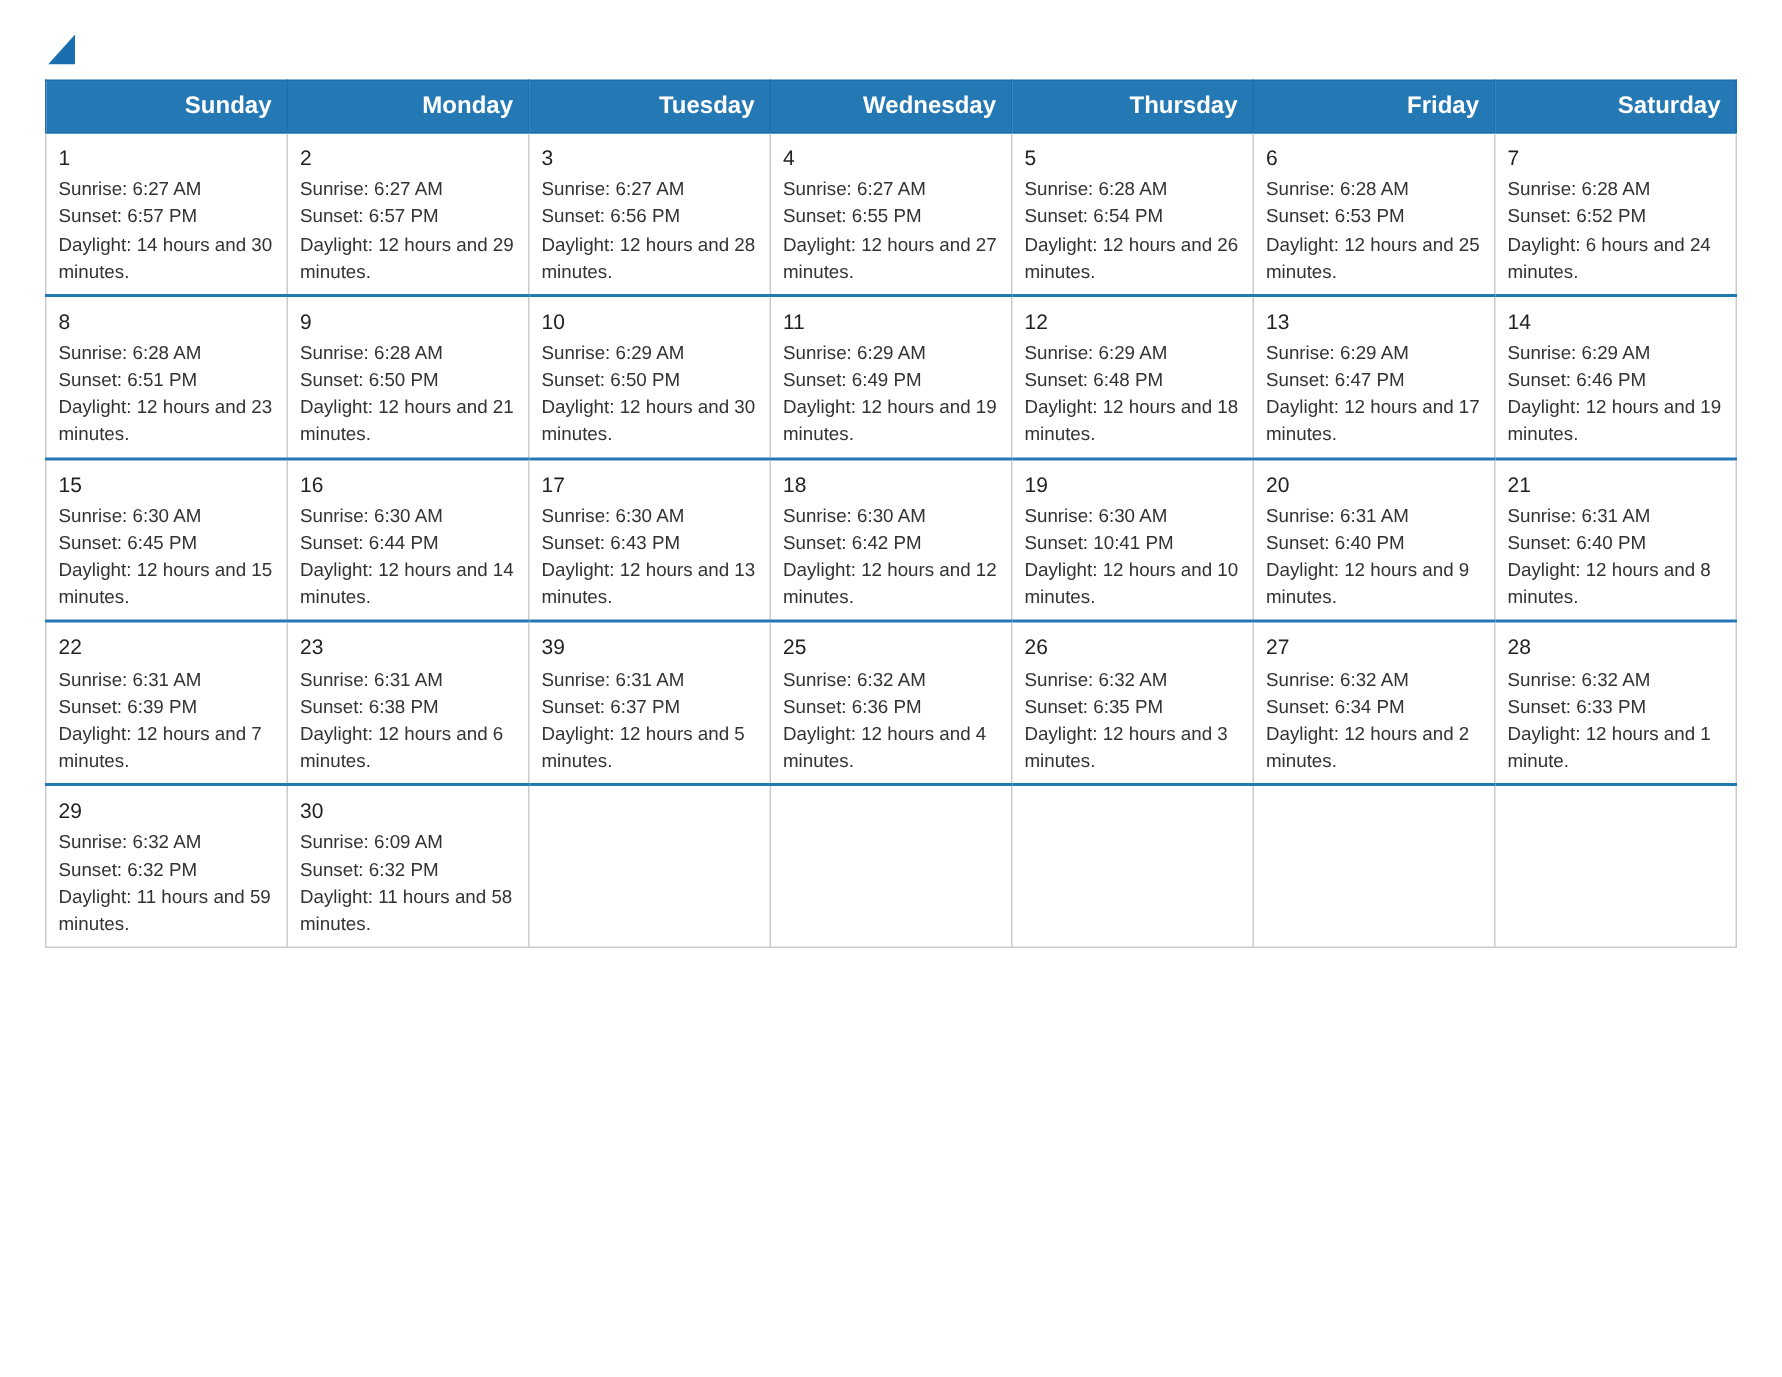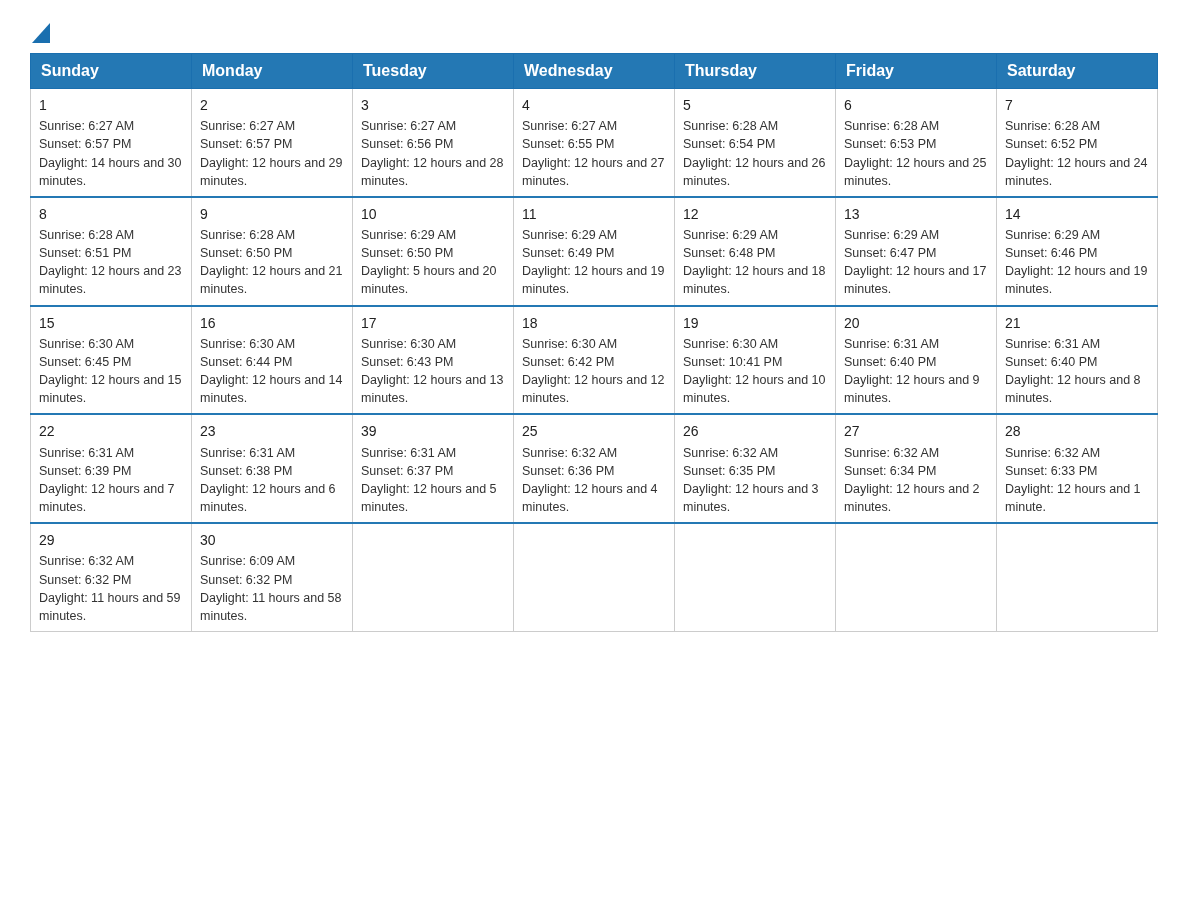--- a/index.html
+++ b/index.html
@@ -41,21 +41,21 @@
       border-collapse: collapse;
       margin-top: 10px;
     }
     .calendar th {
       background-color: #2478b4;
       color: #fff;
       font-size: 16px;
       font-weight: bold;
       padding: 8px 10px;
       border: 1px solid #1a6faf;
-      text-align: left;
+      text-align: right;
     }
     .calendar td {
       border: 1px solid #ccc;
       vertical-align: top;
       padding: 6px 8px;
       width: 14.28%;
       min-height: 90px;
       font-size: 12.5px;
       color: #333;
       line-height: 1.45;
@@ -123,26 +123,26 @@
       </tr>
   </thead>
   <tbody id="calendar-body">
   <tr>
         <td><span class="day-number">1</span><span>Sunrise: 6:27 AM</span><br><span>Sunset: 6:57 PM</span><br><span>Daylight: 14 hours and 30 minutes.</span></td>
         <td><span class="day-number">2</span><span>Sunrise: 6:27 AM</span><br><span>Sunset: 6:57 PM</span><br><span>Daylight: 12 hours and 29 minutes.</span></td>
         <td><span class="day-number">3</span><span>Sunrise: 6:27 AM</span><br><span>Sunset: 6:56 PM</span><br><span>Daylight: 12 hours and 28 minutes.</span></td>
         <td><span class="day-number">4</span><span>Sunrise: 6:27 AM</span><br><span>Sunset: 6:55 PM</span><br><span>Daylight: 12 hours and 27 minutes.</span></td>
         <td><span class="day-number">5</span><span>Sunrise: 6:28 AM</span><br><span>Sunset: 6:54 PM</span><br><span>Daylight: 12 hours and 26 minutes.</span></td>
         <td><span class="day-number">6</span><span>Sunrise: 6:28 AM</span><br><span>Sunset: 6:53 PM</span><br><span>Daylight: 12 hours and 25 minutes.</span></td>
-        <td><span class="day-number">7</span><span>Sunrise: 6:28 AM</span><br><span>Sunset: 6:52 PM</span><br><span>Daylight: 12 hours and 24 minutes.</span></td>
+        <td><span class="day-number">7</span><span>Sunrise: 6:28 AM</span><br><span>Sunset: 6:52 PM</span><br><span>Daylight: 6 hours and 24 minutes.</span></td>
       </tr>
       <tr>
         <td><span class="day-number">8</span><span>Sunrise: 6:28 AM</span><br><span>Sunset: 6:51 PM</span><br><span>Daylight: 12 hours and 23 minutes.</span></td>
         <td><span class="day-number">9</span><span>Sunrise: 6:28 AM</span><br><span>Sunset: 6:50 PM</span><br><span>Daylight: 12 hours and 21 minutes.</span></td>
-        <td><span class="day-number">10</span><span>Sunrise: 6:29 AM</span><br><span>Sunset: 6:50 PM</span><br><span>Daylight: 5 hours and 20 minutes.</span></td>
+        <td><span class="day-number">10</span><span>Sunrise: 6:29 AM</span><br><span>Sunset: 6:50 PM</span><br><span>Daylight: 12 hours and 30 minutes.</span></td>
         <td><span class="day-number">11</span><span>Sunrise: 6:29 AM</span><br><span>Sunset: 6:49 PM</span><br><span>Daylight: 12 hours and 19 minutes.</span></td>
         <td><span class="day-number">12</span><span>Sunrise: 6:29 AM</span><br><span>Sunset: 6:48 PM</span><br><span>Daylight: 12 hours and 18 minutes.</span></td>
         <td><span class="day-number">13</span><span>Sunrise: 6:29 AM</span><br><span>Sunset: 6:47 PM</span><br><span>Daylight: 12 hours and 17 minutes.</span></td>
         <td><span class="day-number">14</span><span>Sunrise: 6:29 AM</span><br><span>Sunset: 6:46 PM</span><br><span>Daylight: 12 hours and 19 minutes.</span></td>
       </tr>
       <tr>
         <td><span class="day-number">15</span><span>Sunrise: 6:30 AM</span><br><span>Sunset: 6:45 PM</span><br><span>Daylight: 12 hours and 15 minutes.</span></td>
         <td><span class="day-number">16</span><span>Sunrise: 6:30 AM</span><br><span>Sunset: 6:44 PM</span><br><span>Daylight: 12 hours and 14 minutes.</span></td>
         <td><span class="day-number">17</span><span>Sunrise: 6:30 AM</span><br><span>Sunset: 6:43 PM</span><br><span>Daylight: 12 hours and 13 minutes.</span></td>
         <td><span class="day-number">18</span><span>Sunrise: 6:30 AM</span><br><span>Sunset: 6:42 PM</span><br><span>Daylight: 12 hours and 12 minutes.</span></td>

